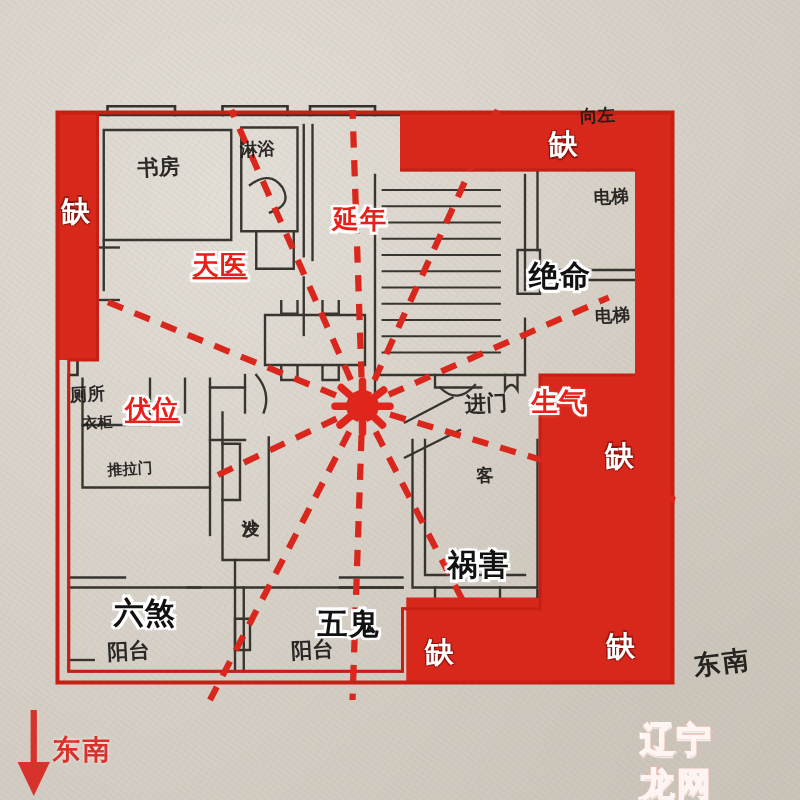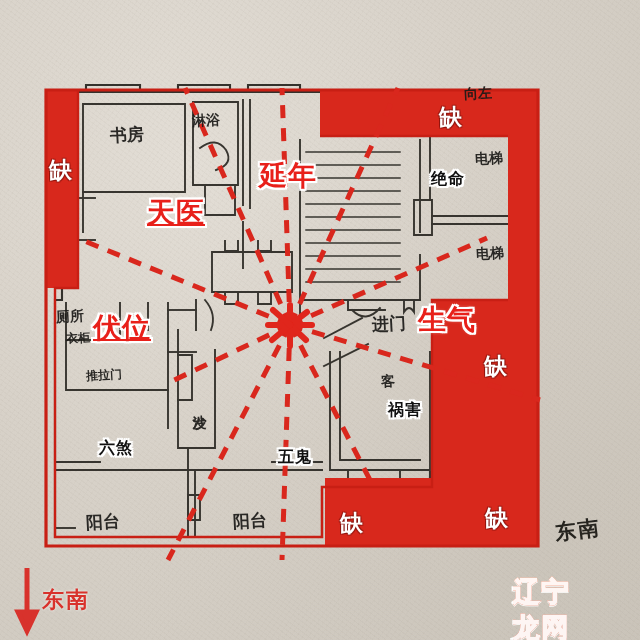--- a/index.html
+++ b/index.html
@@ -56,39 +56,40 @@
     text-shadow:
       -1px -1px 0 rgba(120,15,10,.55),
        1px -1px 0 rgba(120,15,10,.55),
       -1px  1px 0 rgba(120,15,10,.55),
        1px  1px 0 rgba(120,15,10,.55);
   }
 
   
   .lbl-red {
     color: #e8201a;
-    font-size: 28px;
+    font-size: 21px;
     text-shadow:
       -2px -2px 0 #fff, 2px -2px 0 #fff,
       -2px  2px 0 #fff, 2px  2px 0 #fff,
       -2px  0   0 #fff, 2px  0   0 #fff,
        0   -2px 0 #fff, 0    2px 0 #fff,
        0 0 4px rgba(255,255,255,.95);
   }
 
   
   .lbl-black {
     color: #111111;
-    font-size: 16px;
+    font-size: 24px;
     text-shadow:
       -2px -2px 0 #fff, 2px -2px 0 #fff,
       -2px  2px 0 #fff, 2px  2px 0 #fff,
       -2px  0   0 #fff, 2px  0   0 #fff,
        0   -2px 0 #fff, 0    2px 0 #fff,
        0 0 4px rgba(255,255,255,.9);
+    margin-top: 42px;
   }
 
   
   .lbl-pen {
     color: #1b1a18;
     font-size: 17px;
     font-weight: 700;
     letter-spacing: 0px;
     font-family: "DejaVu Serif", "Liberation Serif", serif;
     transform: translate(-50%, -50%) rotate(-3deg);
@@ -300,24 +301,24 @@
       <line x1="27" y1="568" x2="27" y2="618"></line>
       <polygon points="27,631 18,612 36,612"></polygon>
     </g>
   </svg>
 
   <div id="labels-layer">
 
     <div class="lbl lbl-red" style="left:176px; top:213px;text-decoration:underline;">天医</div>
     <div class="lbl lbl-red" style="left:288px; top:176px;">延年</div>
     <div class="lbl lbl-red" style="left:122px; top:328px;text-decoration:underline;">伏位</div>
-    <div class="lbl lbl-red" style="left:447px; top:322px;font-family:Liberation Mono, monospace;">生气</div>
+    <div class="lbl lbl-red" style="left:447px; top:322px;">生气</div>
     <div class="lbl lbl-black" style="left:448px; top:179px;">绝命</div>
-    <div class="lbl lbl-black" style="left:405px; top:410px;">祸害</div>
-    <div class="lbl lbl-black" style="left:295px; top:457px;">五鬼</div>
+    <div class="lbl lbl-black" style="left:383px; top:410px;">祸害</div>
+    <div class="lbl lbl-black" style="left:279px; top:457px;">五鬼</div>
     <div class="lbl lbl-black" style="left:116px; top:448px;">六煞</div>
 
     <div class="lbl lbl-white" style="left:61px;  top:170px;">缺</div>
     <div class="lbl lbl-white" style="left:451px; top:117px;">缺</div>
     <div class="lbl lbl-white" style="left:496px; top:366px;">缺</div>
     <div class="lbl lbl-white" style="left:352px; top:523px;">缺</div>
     <div class="lbl lbl-white" style="left:497px; top:518px;">缺</div>
 
     <div class="lbl lbl-pen" style="left:127px; top:135px;">书房</div>
     <div class="lbl lbl-pen small" style="left:206px; top:120px;">淋浴</div>

